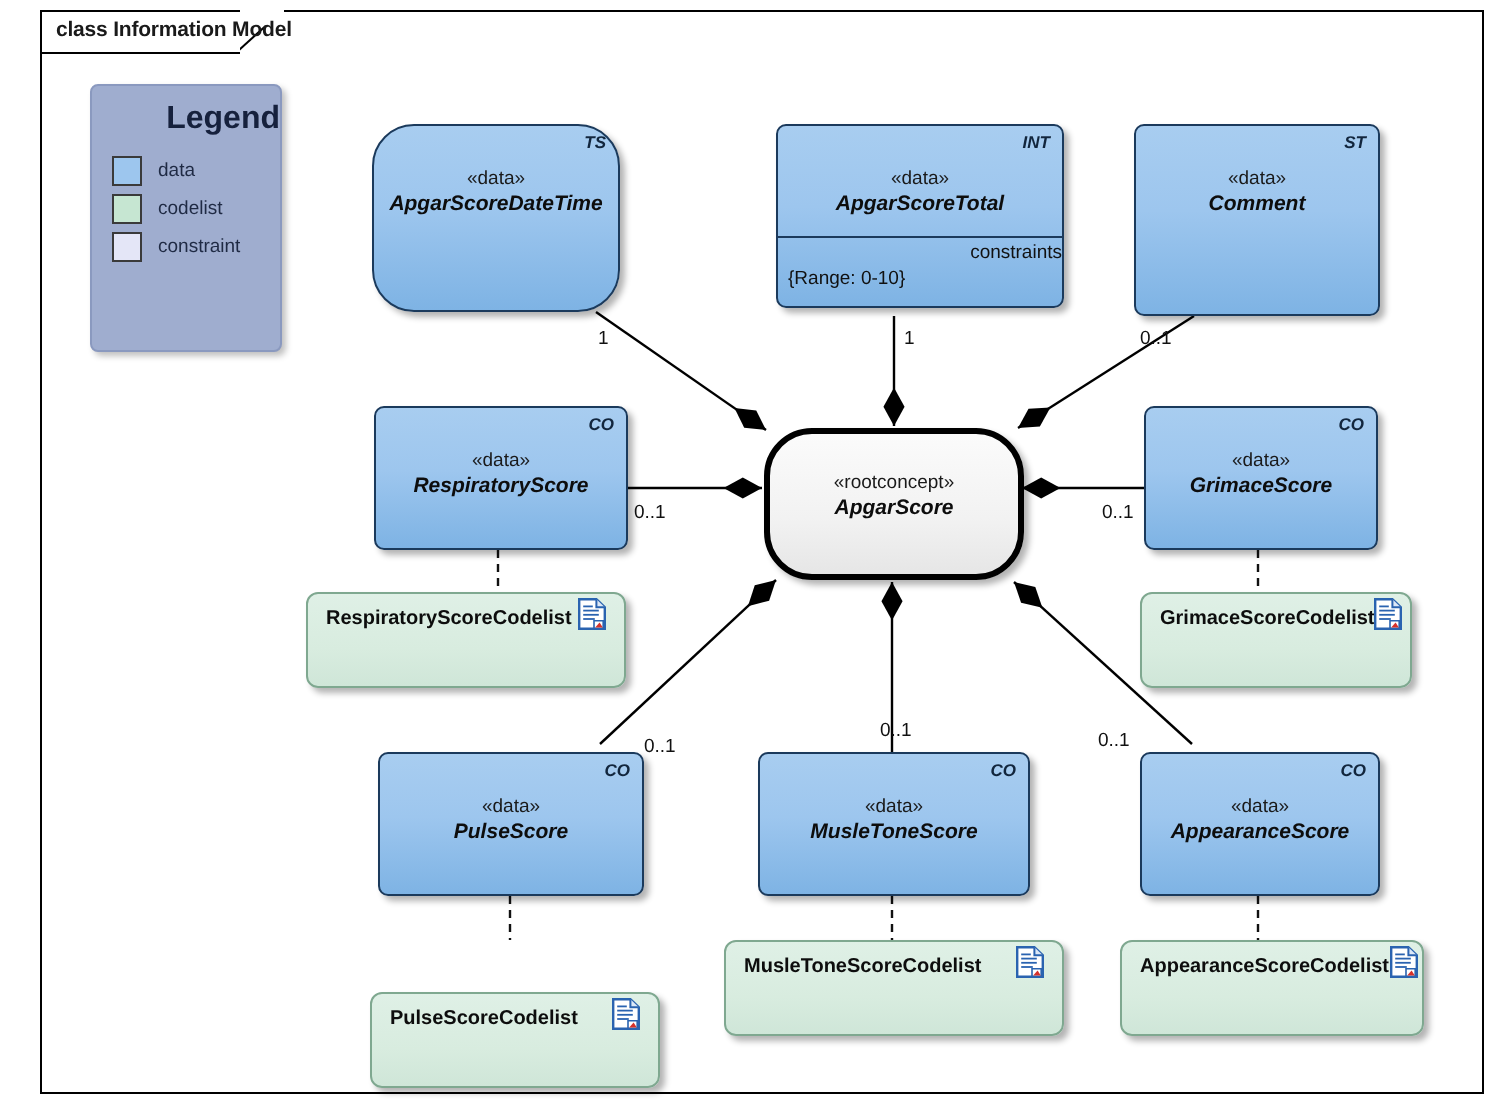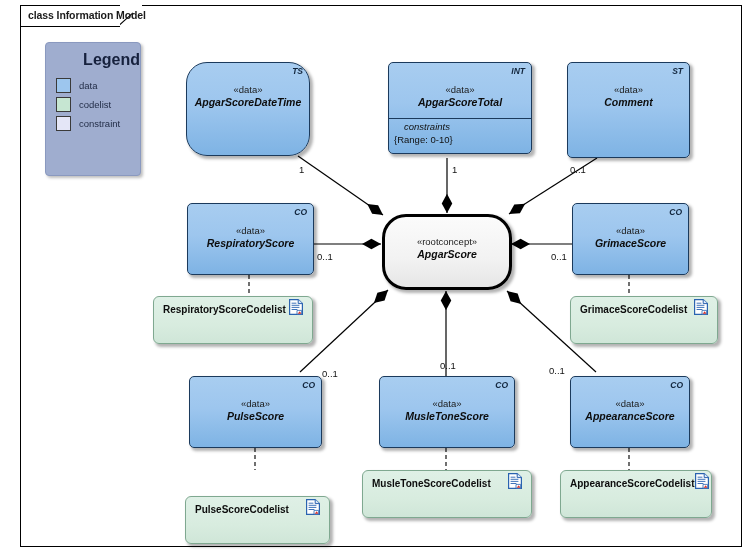--- a/index.html
+++ b/index.html
@@ -177,23 +177,22 @@
   .node.data .node-head { padding-top: 21px; }
   .node.root .node-head { padding-top: 19px; }
 
   
   .compartment {
     border-top: 1px solid #1b3a5c;
     margin-top: 10px;
     padding: 2px 0 4px 0;
   }
   .compartment-title {
-    text-align: left;
+    text-align: right;
     font-size: 9.5px;
-    font-style: italic;
     color: #111;
     padding-left: 15px;
   }
   .compartment-item {
     font-size: 9.5px;
     color: #111;
     padding-left: 5px;
     margin-top: 2px;
   }
 
@@ -346,21 +345,21 @@
           <line x1="2.6" y1="6.3" x2="10.4" y2="6.3" stroke="#2a63b0" stroke-width="0.9"></line>
           <line x1="2.6" y1="8.4" x2="10.4" y2="8.4" stroke="#2a63b0" stroke-width="0.9"></line>
           <line x1="2.6" y1="10.5" x2="8.4" y2="10.5" stroke="#2a63b0" stroke-width="0.9"></line>
           <path d="M8,11.4 h4.6 v3.8 h-4.6 Z" fill="#ffffff" stroke="#2a63b0" stroke-width="0.8"></path>
           <path d="M8.6,14.8 l2.2,-2.6 l1.6,2.6 Z" fill="#d6312a"></path>
         </svg>
       </span>
     </div>
   </div>
 
-  <div class="node codelist" style="left:570px; top:296px; width:148px; height:48px;">
+  <div class="node codelist" style="left:570px; top:296px; width:136px; height:48px;">
     <div class="codelist-inner">
       <span class="codelist-name pad-top">GrimaceScoreCodelist</span>
       <span class="doc-icon pad-top">
         <svg width="14" height="16" viewBox="0 0 14 16">
           <path d="M0.6,0.6 h8.6 l4.2,4 v10.8 h-12.8 Z" fill="#ffffff" stroke="#2a63b0" stroke-width="1.2"></path>
           <path d="M9.2,0.6 v4 h4.2" fill="#dce8f7" stroke="#2a63b0" stroke-width="1"></path>
           <line x1="2.6" y1="4.2" x2="7.4" y2="4.2" stroke="#2a63b0" stroke-width="0.9"></line>
           <line x1="2.6" y1="6.3" x2="10.4" y2="6.3" stroke="#2a63b0" stroke-width="0.9"></line>
           <line x1="2.6" y1="8.4" x2="10.4" y2="8.4" stroke="#2a63b0" stroke-width="0.9"></line>
           <line x1="2.6" y1="10.5" x2="8.4" y2="10.5" stroke="#2a63b0" stroke-width="0.9"></line>

